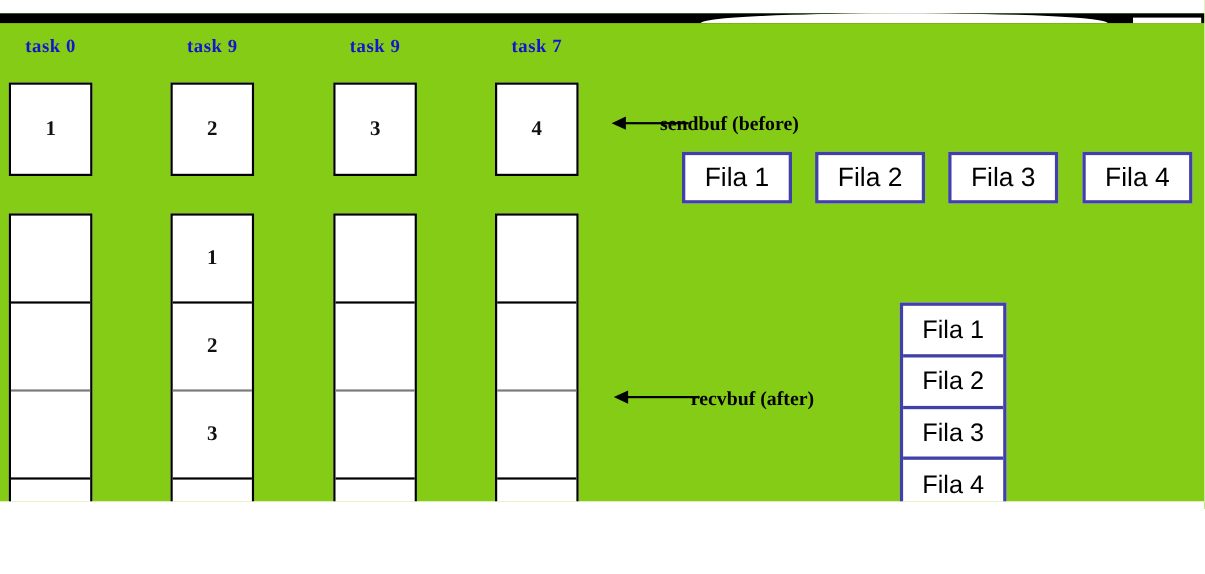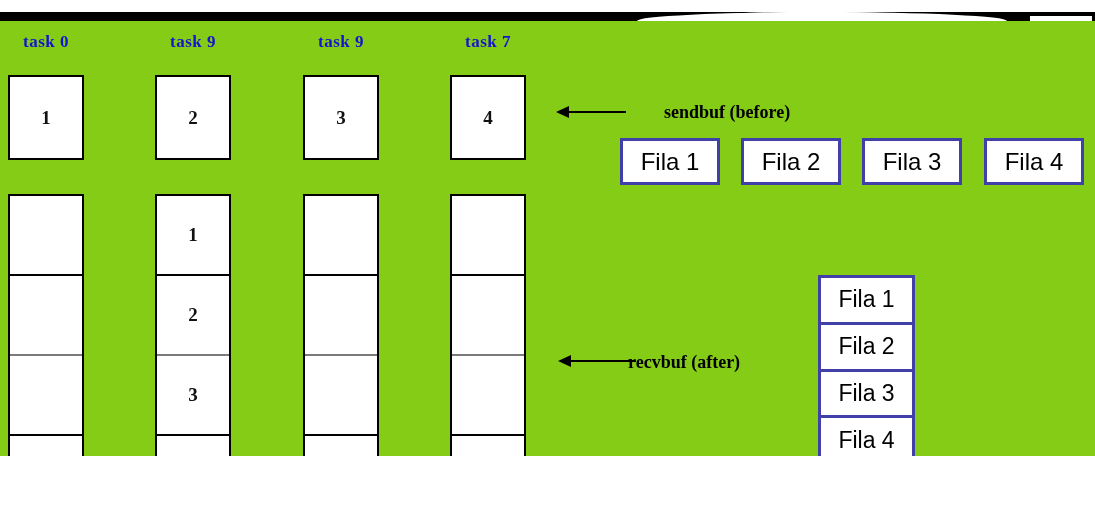--- a/index.html
+++ b/index.html
@@ -202,21 +202,21 @@
 
   <div class="stack" style="left:450px;">
     <div class="stack-cell"></div>
     <div class="stack-cell grey-divider"></div>
     <div class="stack-cell"></div>
     <div class="stack-cell"></div>
   </div>
 
   <div class="arrow-head" style="left:556px;top:94px;"></div>
   <div class="arrow-line" style="left:568px;top:99px;width:58px;"></div>
-  <div class="buf-label" style="left:664px;top:90px;">sendbuf (before)</div>
+  <div class="buf-label" style="left:600px;top:90px;">sendbuf (before)</div>
 
   <div class="arrow-head" style="left:558px;top:343px;"></div>
   <div class="arrow-line" style="left:570px;top:348px;width:66px;"></div>
   <div class="buf-label" style="left:628px;top:340px;">recvbuf (after)</div>
 
   <div class="fila-box fila-row-box" style="left:620px;">Fila 1</div>
   <div class="fila-box fila-row-box" style="left:741px;">Fila 2</div>
   <div class="fila-box fila-row-box" style="left:862px;">Fila 3</div>
   <div class="fila-box fila-row-box" style="left:984px;">Fila 4</div>
 

